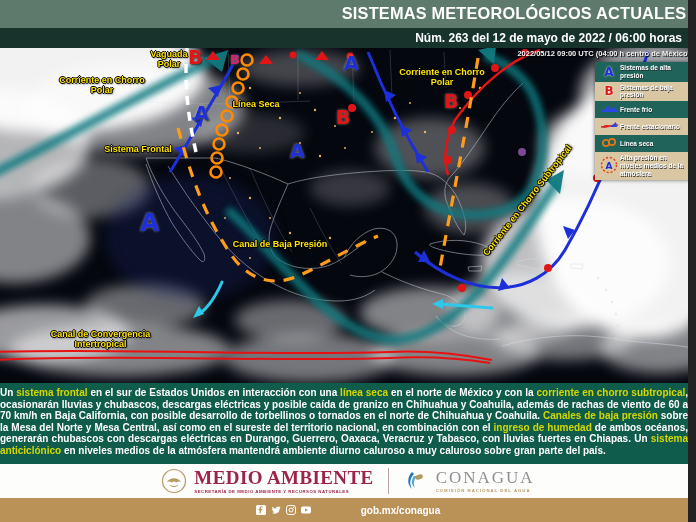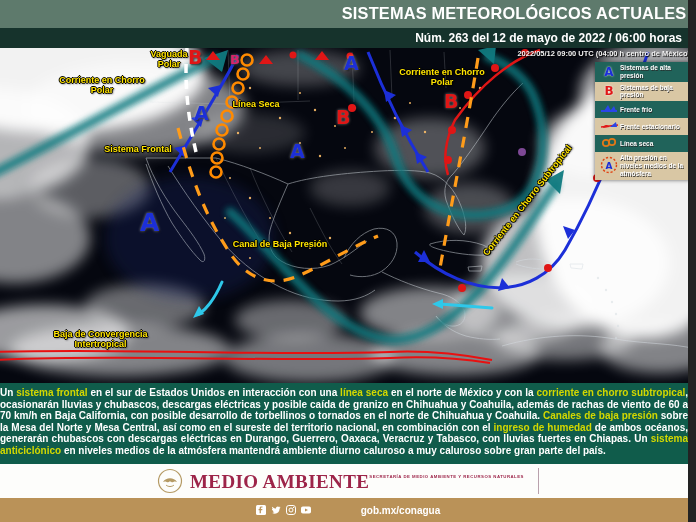--- a/index.html
+++ b/index.html
@@ -32,21 +32,21 @@
   .lsym.b{color:#e01818;text-shadow:0 0 2px #fff;}
   .ltxt{flex:1;color:#fff;font-weight:700;font-size:6.5px;line-height:1.2;text-shadow:.6px .6px 0 rgba(40,40,40,.9);}
   
   .summary{position:absolute;left:0;top:383px;width:696px;height:81px;background:#105c4b;}
   .summary p{margin:0;padding:4px 8px 0 0;color:#fff;font-size:10px;line-height:11.5px;font-weight:700;text-align:justify;}
   .summary .hl{color:#d3d800;}
   
   .wfoot{position:absolute;left:0;top:464px;width:696px;height:34px;background:#fdfdfb;display:flex;align-items:center;justify-content:center;gap:14px;}
   .brand{display:flex;align-items:center;gap:7px;}
   .sello{width:26px;height:26px;}
-  .btxt{display:flex;flex-direction:row;}
+  .btxt{display:flex;flex-direction:column;}
   .ma-name{font-family:"Liberation Serif",serif;font-weight:700;font-size:19px;color:#9d2449;letter-spacing:.4px;line-height:1;}
   .ma-sub{font-size:4.3px;color:#9d2449;letter-spacing:.5px;margin-top:2px;font-weight:700;}
   .divider{width:1px;height:26px;background:#b9a1ac;}
   .cn-name{font-family:"Liberation Serif",serif;font-size:17px;color:#8d9093;letter-spacing:2px;line-height:1;}
   .cn-sub{font-size:4.3px;color:#b59a64;letter-spacing:1px;margin-top:2px;font-weight:700;}
   .goldbar{position:absolute;left:0;top:498px;width:696px;height:24px;background:#ba9258;display:flex;align-items:center;justify-content:center;gap:5px;}
   .soc{width:10px;height:10px;display:block;}
   .gurl{color:#fff;font-weight:700;font-size:10px;margin-left:5px;padding-left:40px;}
 </style>
 </head>
@@ -299,21 +299,21 @@
       </div>
     </div>
 
     <div class="mlabel" style="left:138px;top:2px;width:62px;">Vaguada Polar</div>
     <div class="mlabel" style="left:52px;top:28px;width:100px;">Corriente en Chorro Polar</div>
     <div class="mlabel" style="left:102px;top:97px;width:72px;">Sistema Frontal</div>
     <div class="mlabel" style="left:226px;top:52px;width:60px;">Línea Seca</div>
     <div class="mlabel" style="left:396px;top:20px;width:92px;">Corriente en Chorro Polar</div>
     <div class="mlabel" style="left:230px;top:192px;width:100px;">Canal de Baja Presión</div>
     <div class="mlabel rot" style="left:448px;top:148px;width:160px;">Corriente en Chorro Subtropical</div>
-    <div class="mlabel" style="left:28px;top:282px;width:145px;">Baja de Convergencia Intertropical</div>
+    <div class="mlabel" style="left:28px;top:282px;width:145px;">Canal de Convergencia Intertropical</div>
 
     <div class="marker mB" style="left:188px;top:-2px;">B</div>
     <div class="marker mB" style="left:336px;top:58px;">B</div>
     <div class="marker mB" style="left:444px;top:42px;">B</div>
     <div class="marker mB small" style="left:230px;top:4px;">B</div>
     <div class="marker mA" style="left:344px;top:4px;">A</div>
     <div class="marker mA" style="left:194px;top:54px;">A</div>
     <div class="marker mA" style="left:290px;top:92px;">A</div>
     <div class="marker mA big" style="left:140px;top:160px;">A</div>
   </div>
@@ -328,20 +328,31 @@
         <circle cx="13" cy="13" r="11.5" stroke="#b59a64" stroke-width="1.2" fill="none"></circle>
         <path d="M6,14 C9,9 17,9 20,14 C17,12 15,16 13,13 C11,16 9,12 6,14 Z" fill="#b59a64"></path>
         <path d="M9,17 C11,19 15,19 17,17" stroke="#b59a64" stroke-width="1" fill="none"></path>
       </svg>
       <div class="btxt">
         <span class="ma-name">MEDIO AMBIENTE</span>
         <span class="ma-sub">SECRETARÍA DE MEDIO AMBIENTE Y RECURSOS NATURALES</span>
       </div>
     </div>
     <div class="divider"></div>
+    <div class="brand">
+      <svg class="sello" viewBox="0 0 26 26">
+        <path d="M9,4 C4,9 4,17 9,21 C6,16 7,10 11,6 Z" fill="#2277b8"></path>
+        <path d="M11,8 C8,12 8,17 12,20 C10,16 11,11 14,8 Z" fill="#57a8d8"></path>
+        <ellipse cx="16" cy="9" rx="4" ry="2.4" fill="#b59a64" transform="rotate(-20 16 9)"></ellipse>
+      </svg>
+      <div class="btxt">
+        <span class="cn-name">CONAGUA</span>
+        <span class="cn-sub">COMISIÓN NACIONAL DEL AGUA</span>
+      </div>
+    </div>
   </div>
 
   <div class="goldbar">
     <svg class="soc" viewBox="0 0 10 10">
         <rect width="10" height="10" rx="1.5" fill="#fff"></rect>
         <path d="M6.5,2.5 h-1 c-.4,0 -.6,.3 -.6,.7 v.9 h1.5 l-.2,1.2 h-1.3 v3 h-1.3 v-3 h-1 v-1.2 h1 v-1 c0,-1 .6,-1.6 1.6,-1.6 h1.3 Z" fill="#ba9258"></path>
       </svg>
     <svg class="soc" viewBox="0 0 10 10">
         <path d="M9.5,2.2 C9.2,2.4 8.8,2.5 8.5,2.5 C8.9,2.3 9.1,2 9.2,1.6 C8.9,1.8 8.5,2 8.1,2 C7.8,1.6 7.3,1.4 6.8,1.4 C5.8,1.4 5,2.2 5,3.2 C5,3.3 5,3.5 5.1,3.6 C3.6,3.5 2.2,2.8 1.3,1.7 C1.1,2 1,2.3 1,2.6 C1,3.2 1.3,3.8 1.8,4.1 C1.5,4.1 1.2,4 1,3.9 C1,4.8 1.6,5.5 2.4,5.7 C2.2,5.8 2,5.8 1.8,5.8 C2,6.5 2.7,7.1 3.5,7.1 C2.9,7.6 2.1,7.9 1.2,7.9 C2,8.4 2.9,8.7 3.9,8.7 C6.8,8.7 8.5,6.2 8.5,4 C8.5,3.9 8.5,3.8 8.5,3.7 C8.9,3.4 9.2,3 9.5,2.2 Z" fill="#fff"></path>
       </svg>

